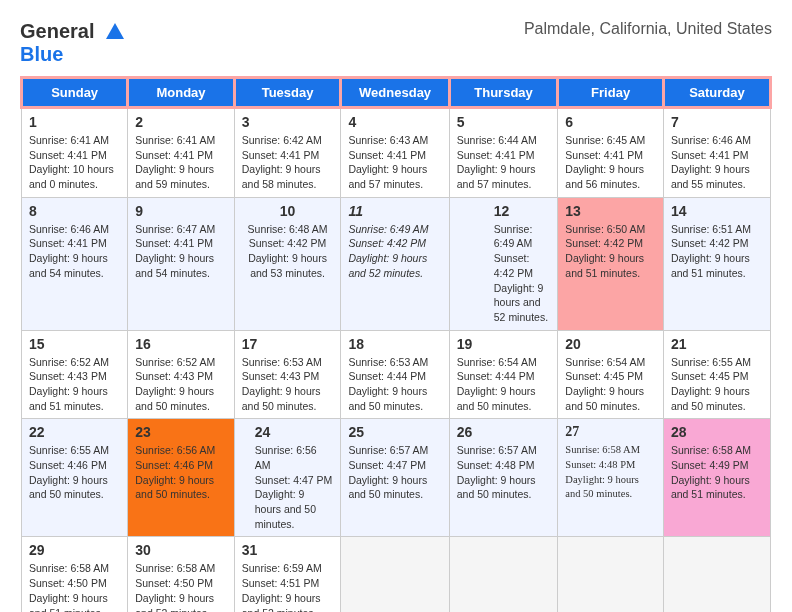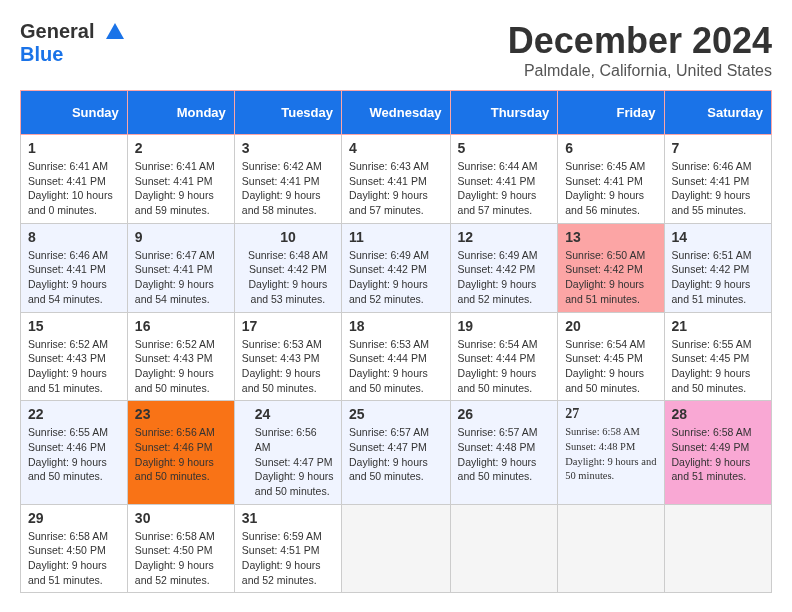--- a/index.html
+++ b/index.html
@@ -39,25 +39,25 @@
       color: #555;
     }
     .calendar-table {
       width: 100%;
       border-collapse: collapse;
       font-size: 11px;
     }
     .calendar-table th {
       background-color: #1a73e8;
       color: #fff;
-      text-align: right;
-      padding: 14px 8px;
+      text-align: center;
+      padding: 6px 8px;
       font-size: 13px;
       font-weight: bold;
-      border: 1px solid #fca5a5;
+      border: 3px solid #fca5a5;
     }
     .calendar-table td {
       border: 1px solid #ccc;
       vertical-align: top;
       padding: 5px 7px;
       width: 110px;
       min-height: 80px;
       background: #fff;
     }
     .calendar-table tr:nth-child(even) td {
@@ -88,21 +88,20 @@
       <span style="font-size:20px;font-weight:bold;color:#333;">General</span>
       <svg width="22" height="22" viewBox="0 0 22 22" style="margin-left:2px;">
         <polygon points="11,2 20,18 2,18" fill="#1a73e8"></polygon>
       </svg>
     </div>
     <div>
       <span style="font-size:20px;font-weight:bold;color:#1a73e8;">Blue</span>
     </div>
   </div>
   <div class="title-section">
-    <div class="month-title">December 2024</div>
     <div class="location-title">Palmdale, California, United States</div>
   </div>
 </div>
 
 <table class="calendar-table">
   <thead>
     <tr>
       <th>Sunday</th>
       <th>Monday</th>
       <th>Tuesday</th>
@@ -149,25 +148,25 @@
           <div class="cell-info">Sunrise: 6:46 AM<br>Sunset: 4:41 PM<br>Daylight: 9 hours and 54 minutes.</div>
         </td>
         <td style="background: rgb(240, 244, 255);">
           <span class="cell-day">9</span>
           <div class="cell-info">Sunrise: 6:47 AM<br>Sunset: 4:41 PM<br>Daylight: 9 hours and 54 minutes.</div>
         </td>
         <td style="background: rgb(240, 244, 255); text-align: center;">
           <span class="cell-day">10</span>
           <div class="cell-info">Sunrise: 6:48 AM<br>Sunset: 4:42 PM<br>Daylight: 9 hours and 53 minutes.</div>
         </td>
-        <td style="background: rgb(240, 244, 255);">
+        <td style="background: rgb(240, 244, 255); font-style: italic;">
           <span class="cell-day">11</span>
           <div class="cell-info">Sunrise: 6:49 AM<br>Sunset: 4:42 PM<br>Daylight: 9 hours and 52 minutes.</div>
         </td>
-        <td style="background: rgb(240, 244, 255);">
+        <td style="background: rgb(240, 244, 255); padding-left: 44px;">
           <span class="cell-day">12</span>
           <div class="cell-info">Sunrise: 6:49 AM<br>Sunset: 4:42 PM<br>Daylight: 9 hours and 52 minutes.</div>
         </td>
         <td style="background: #fca5a5;">
           <span class="cell-day">13</span>
           <div class="cell-info">Sunrise: 6:50 AM<br>Sunset: 4:42 PM<br>Daylight: 9 hours and 51 minutes.</div>
         </td>
         <td style="background: rgb(240, 244, 255);">
           <span class="cell-day">14</span>
           <div class="cell-info">Sunrise: 6:51 AM<br>Sunset: 4:42 PM<br>Daylight: 9 hours and 51 minutes.</div>

